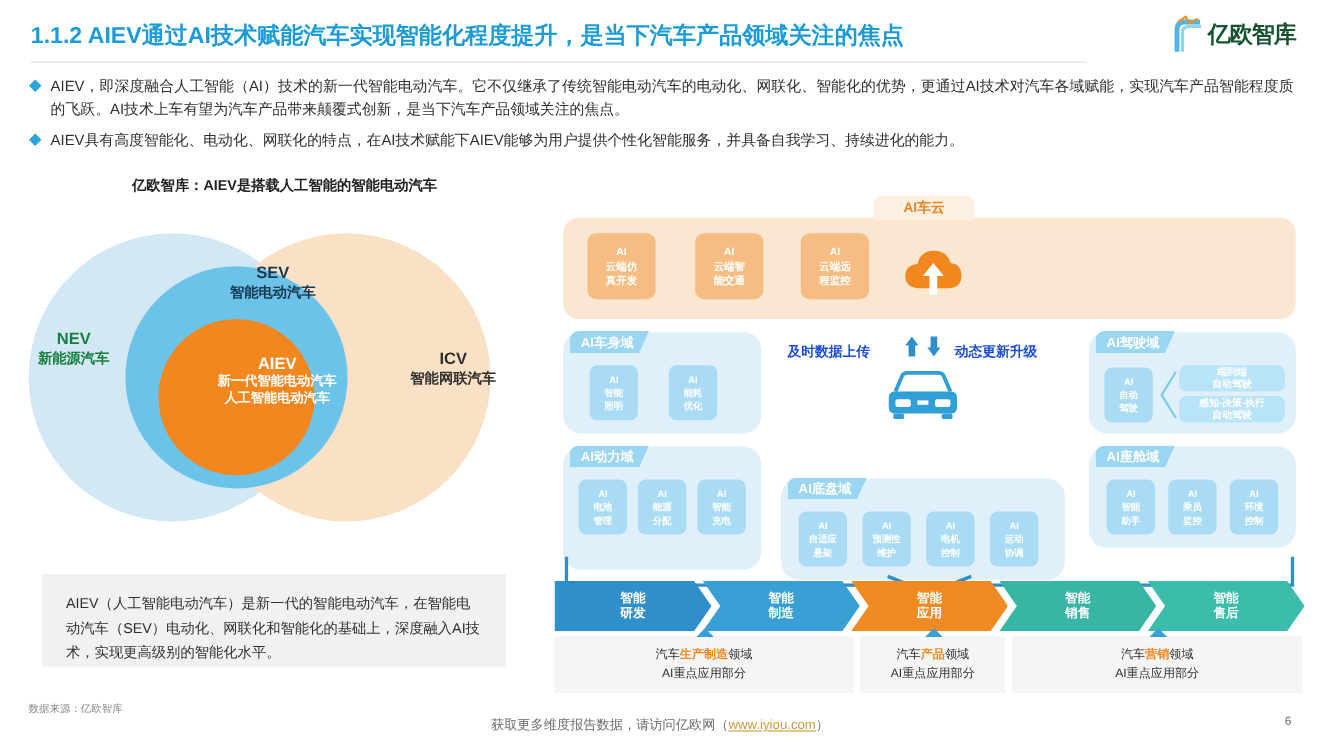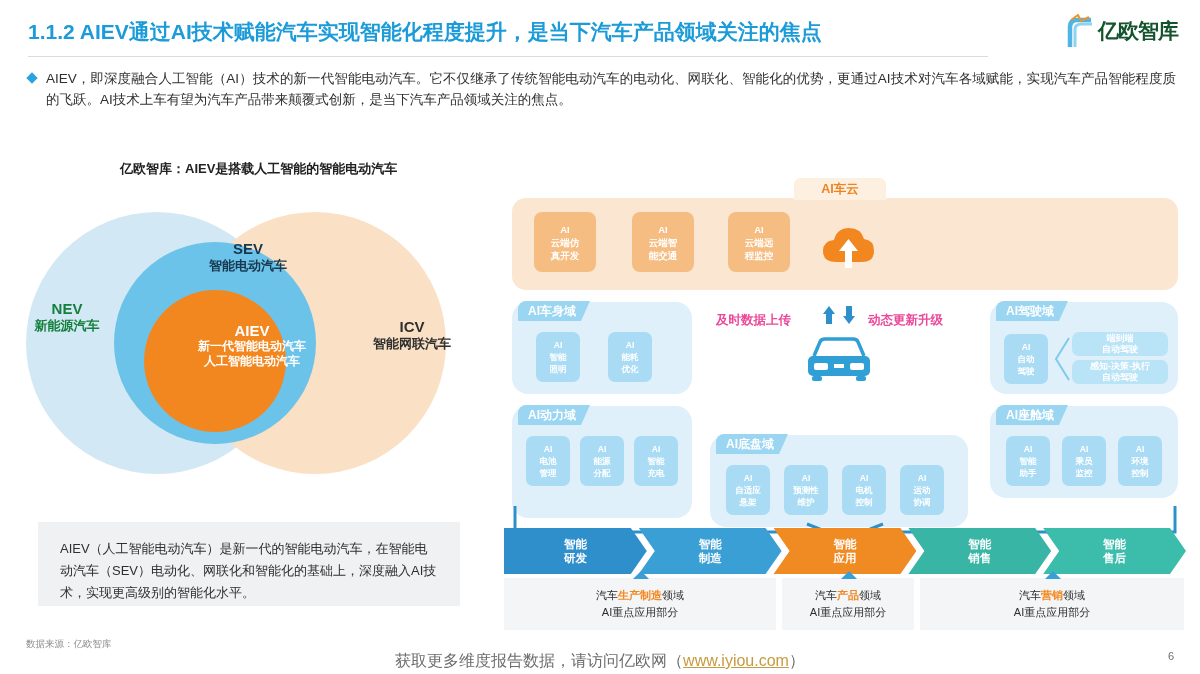--- a/index.html
+++ b/index.html
@@ -109,21 +109,21 @@
   }
   .dbox.wide { width:96px; height:24px; font-size:9px; line-height:11px; background:#b9e3f6; }
 
   .d-body  { left:8px;   top:112px; width:180px; height:92px; }
   .d-power { left:8px;   top:216px; width:180px; height:112px; }
   .d-chas  { left:206px; top:216px; width:258px; height:92px;margin-top:29px; }
   .d-drive { left:486px; top:112px; width:188px; height:92px; }
   .d-cabin { left:486px; top:216px; width:188px; height:92px; }
 
   .center-text {
-    position:absolute; top:122px; font-size:12.5px; font-weight:bold; color:#ec4899;
+    position:absolute; top:122px; font-size:12.5px; font-weight:bold; color:#1d4ed8;
     white-space:nowrap;
   }
   .arrows { position:absolute; left:318px; top:114px; width:34px; height:22px; }
   .car-icon { position:absolute; left:300px; top:146px; width:70px; height:48px; }
 
   .bracket { position:absolute; left:8px; top:316px; width:666px; height:34px; }
 
   
   .flow { position:absolute; left:504px; top:528px; width:682px; height:46px; display:flex; }
   .chev {
@@ -143,21 +143,21 @@
     font-size:11px; line-height:17px; color:#2f2f2f;
   }
   .note .cap { position:absolute; top:-7px; left:50%; margin-left:-7px;
     width:0; height:0; border-left:8px solid transparent; border-right:8px solid transparent;
     border-bottom:8px solid #3a9fd4; }
   .note .hi-orange { color:#f3871f; font-weight:bold; }
 
   
   .src { position:absolute; left:26px; top:638px; font-size:9.5px; color:#8a8a8a; }
   .foot { position:absolute; left:0; top:651px; width:1200px; text-align:center;
-          font-size:16px; color:#6d6d6d; }
+          font-size:12px; color:#6d6d6d; }
   .foot a { color:#c79a3f; text-decoration:underline; }
   .pageno { position:absolute; right:26px; top:650px; font-size:11px; color:#6d6d6d; }
 </style>
 </head>
 <body>
 
 <div class="page">
 
   <div class="header">
     <div class="title">1.1.2 AIEV通过AI技术赋能汽车实现智能化程度提升，是当下汽车产品领域关注的焦点</div>
@@ -170,20 +170,24 @@
       </svg>
       <span class="logo-text">亿欧智库</span>
     </div>
   </div>
 
   <div class="bullets">
     <div class="bullet">
       <span class="dot"></span>
       <p>AIEV，即深度融合人工智能（AI）技术的新一代智能电动汽车。它不仅继承了传统智能电动汽车的电动化、网联化、智能化的优势，更通过AI技术对汽车各域赋能，实现汽车产品智能程度质的飞跃。AI技术上车有望为汽车产品带来颠覆式创新，是当下汽车产品领域关注的焦点。</p>
     </div>
+    <div class="bullet">
+      <span class="dot"></span>
+      <p>AIEV具有高度智能化、电动化、网联化的特点，在AI技术赋能下AIEV能够为用户提供个性化智能服务，并具备自我学习、持续进化的能力。</p>
+    </div>
   </div>
 
   <div class="panel-title" style="left:120px; top:160px;">亿欧智库：AIEV是搭载人工智能的智能电动汽车</div>
 
   <div class="venn-wrap">
     <div class="circle c-nev"></div>
     <div class="circle c-icv"></div>
     <div class="circle c-sev"></div>
     <div class="circle c-aiev"></div>
   </div>

